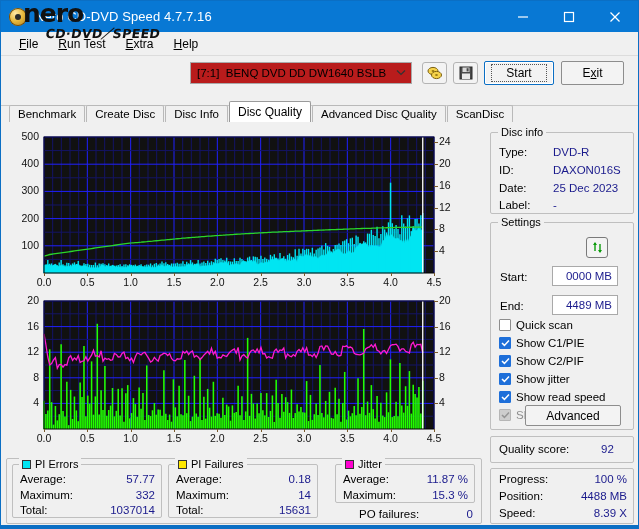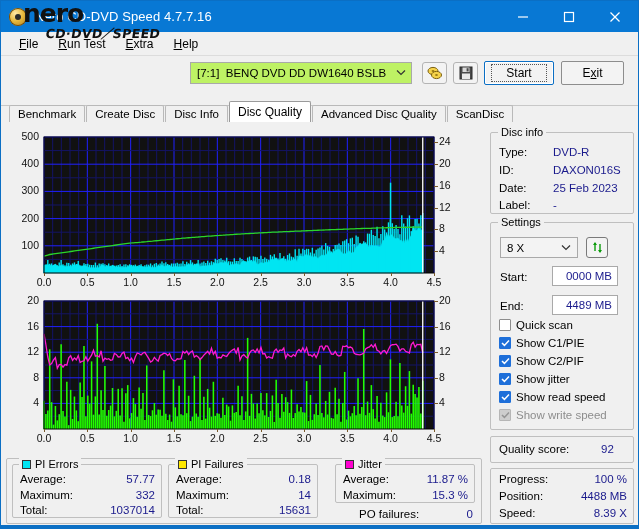--- a/index.html
+++ b/index.html
@@ -67,21 +67,21 @@
     text-align:left;line-height:24px;
   }
   .logo .l2{
     font-family:"DejaVu Sans", sans-serif;
     font-weight:bold;font-size:12.5px;letter-spacing:0.4px;
     text-align:center;line-height:15px;
     transform:skewX(-9deg);
   }
   .drivebox{
     position:absolute;left:189px;top:61px;width:222px;height:22px;
-    background:#bef264;border:1px solid #a9a9a9;box-sizing:border-box;
+    background:#b91c1c;border:1px solid #a9a9a9;box-sizing:border-box;
     display:flex;align-items:center;
   }
   .drivebox .dtext{
     padding-left:6px;font-size:11.5px;color:#000;white-space:nowrap;
     flex:1;overflow:hidden;
   }
   .drivebox .arrow{
     width:20px;text-align:center;color:#333;font-size:9px;
   }
   .iconbtn{
@@ -784,35 +784,27 @@
         </svg><div class="axis-label" style="left: 24px; top: 137px; width: 22px; text-align: center;">0.0</div><div class="tickmark" style="left: 35px; top: 134px; width: 1px; height: 3px;"></div><div class="axis-label" style="left: 67.3333px; top: 137px; width: 22px; text-align: center;">0.5</div><div class="tickmark" style="left: 78.3333px; top: 134px; width: 1px; height: 3px;"></div><div class="axis-label" style="left: 110.667px; top: 137px; width: 22px; text-align: center;">1.0</div><div class="tickmark" style="left: 121.667px; top: 134px; width: 1px; height: 3px;"></div><div class="axis-label" style="left: 154px; top: 137px; width: 22px; text-align: center;">1.5</div><div class="tickmark" style="left: 165px; top: 134px; width: 1px; height: 3px;"></div><div class="axis-label" style="left: 197.333px; top: 137px; width: 22px; text-align: center;">2.0</div><div class="tickmark" style="left: 208.333px; top: 134px; width: 1px; height: 3px;"></div><div class="axis-label" style="left: 240.667px; top: 137px; width: 22px; text-align: center;">2.5</div><div class="tickmark" style="left: 251.667px; top: 134px; width: 1px; height: 3px;"></div><div class="axis-label" style="left: 284px; top: 137px; width: 22px; text-align: center;">3.0</div><div class="tickmark" style="left: 295px; top: 134px; width: 1px; height: 3px;"></div><div class="axis-label" style="left: 327.333px; top: 137px; width: 22px; text-align: center;">3.5</div><div class="tickmark" style="left: 338.333px; top: 134px; width: 1px; height: 3px;"></div><div class="axis-label" style="left: 370.667px; top: 137px; width: 22px; text-align: center;">4.0</div><div class="tickmark" style="left: 381.667px; top: 134px; width: 1px; height: 3px;"></div><div class="axis-label" style="left: 414px; top: 137px; width: 22px; text-align: center;">4.5</div><div class="tickmark" style="left: 425px; top: 134px; width: 1px; height: 3px;"></div><div class="axis-label" style="left: 0px; top: 101.4px; width: 30px; text-align: right;">4</div><div class="axis-label" style="left: 0px; top: 75.8px; width: 30px; text-align: right;">8</div><div class="axis-label" style="left: 0px; top: 50.2px; width: 30px; text-align: right;">12</div><div class="axis-label" style="left: 0px; top: 24.6px; width: 30px; text-align: right;">16</div><div class="axis-label" style="left: 0px; top: -1px; width: 30px; text-align: right;">20</div><div class="axis-label" style="left: 430px; top: 101.4px;">4</div><div class="tickmark" style="left: 425px; top: 108.4px; width: 4px; height: 1px;"></div><div class="axis-label" style="left: 430px; top: 75.8px;">8</div><div class="tickmark" style="left: 425px; top: 82.8px; width: 4px; height: 1px;"></div><div class="axis-label" style="left: 430px; top: 50.2px;">12</div><div class="tickmark" style="left: 425px; top: 57.2px; width: 4px; height: 1px;"></div><div class="axis-label" style="left: 430px; top: 24.6px;">16</div><div class="tickmark" style="left: 425px; top: 31.6px; width: 4px; height: 1px;"></div><div class="axis-label" style="left: 430px; top: -1px;">20</div><div class="tickmark" style="left: 425px; top: 6px; width: 4px; height: 1px;"></div></div>
   </div>
 
   <div class="group" style="left:489px;top:131px;width:144px;height:82px;">
     <span class="legend">Disc info</span>
     <span class="kv" style="left:8px;top:13px;">Type:</span>
     <span class="kvv" style="left:62px;top:13px;">DVD-R</span>
     <span class="kv" style="left:8px;top:31px;">ID:</span>
     <span class="kvv" style="left:62px;top:31px;">DAXON016S</span>
     <span class="kv" style="left:8px;top:49px;">Date:</span>
-    <span class="kvv" style="left:62px;top:49px;">25 Feb 2023</span>
+    <span class="kvv" style="left:62px;top:49px;">25 Dec 2023</span>
     <span class="kv" style="left:8px;top:66px;">Label:</span>
     <span class="kvv" style="left:62px;top:66px;">-</span>
   </div>
 
   <div class="group" style="left:489px;top:221px;width:144px;height:208px;">
     <span class="legend">Settings</span>
-    <div class="combo" style="left:9px;top:14px;width:78px;height:21px;">
-      <span class="ctext">8 X</span>
-      <span class="carrow">
-        <svg width="10" height="7" viewBox="0 0 10 7">
-            <polyline points="1,1.5 5,5.5 9,1.5" fill="none" stroke="#333" stroke-width="1.2"></polyline>
-          </svg>
-      </span>
-    </div>
     <div style="position:absolute;left:95px;top:14px;width:22px;height:21px;background:#f3f3f3;border:1px solid #7a7a7a;border-radius:3px;box-sizing:border-box;display:flex;align-items:center;justify-content:center;">
       <svg width="13" height="13" viewBox="0 0 13 13">
         <polyline points="4,2 4,10" stroke="#0a9a0a" stroke-width="1.4" fill="none"></polyline>
         <polygon points="4,1 2,4 6,4" fill="#0a9a0a"></polygon>
         <polyline points="9,11 9,3" stroke="#0a9a0a" stroke-width="1.4" fill="none"></polyline>
         <polygon points="9,12 7,9 11,9" fill="#0a9a0a"></polygon>
       </svg>
     </div>
     <span class="kv" style="left:9px;top:48px;">Start:</span>
     <div class="field" style="left:61px;top:43px;width:66px;height:20px;">
@@ -862,20 +854,23 @@
     <div class="cbrow disabled" style="left:8px;top:186px;">
       <span class="cbox disabled">
           <svg width="9" height="8" viewBox="0 0 9 8">
             <polyline points="1,4 3.4,6.4 8,1.4" fill="none" stroke="#949494" stroke-width="1.5"></polyline>
           </svg>
         </span>
       <span>Show write speed</span>
     </div>
   </div>
 
+  <div class="btn" style="left:524px;top:404px;width:96px;height:21px;">
+    <span>Advanced</span>
+  </div>
 
   <div class="outerbox" style="left:489px;top:435px;width:144px;height:27px;">
     <span class="kv" style="left:8px;top:6px;">Quality score:</span>
     <span class="kvv" style="left:110px;top:6px;">92</span>
   </div>
 
   <div class="outerbox" style="left:489px;top:467px;width:144px;height:56px;">
     <span class="kv" style="left:8px;top:4px;">Progress:</span>
     <span class="kvv" style="left:88px;top:4px;width:48px;text-align:right;display:block;">100 %</span>
     <span class="kv" style="left:8px;top:21px;">Position:</span>

